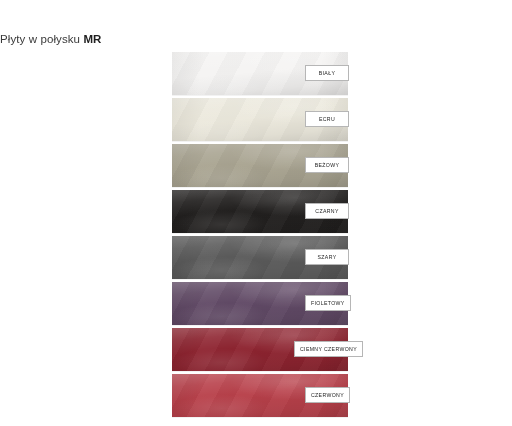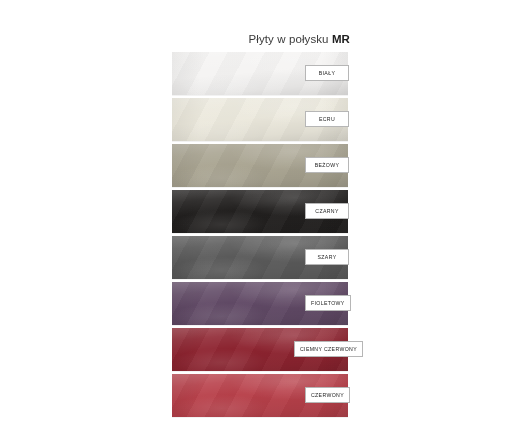--- a/index.html
+++ b/index.html
@@ -18,21 +18,21 @@
     width: 512px;
     height: 426px;
     background: #ffffff;
   }
   
   #title {
     position: absolute;
     left: 0;
     top: 33px;
     width: 350px;
-    text-align: right;
+    text-align: left;
     font-size: 11.5px;
     color: #3a3a3a;
     letter-spacing: 0.1px;
     white-space: nowrap;
   }
   #title .bold {
     font-weight: bold;
     color: #202020;
   }
   

